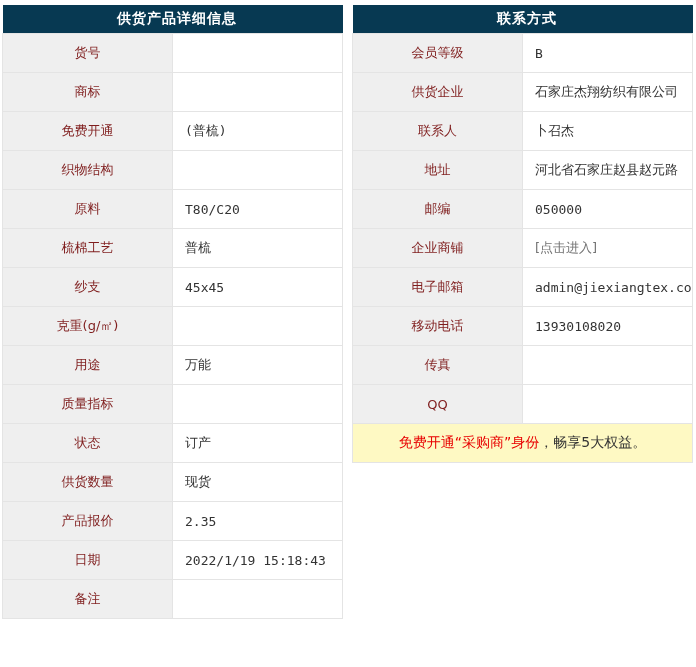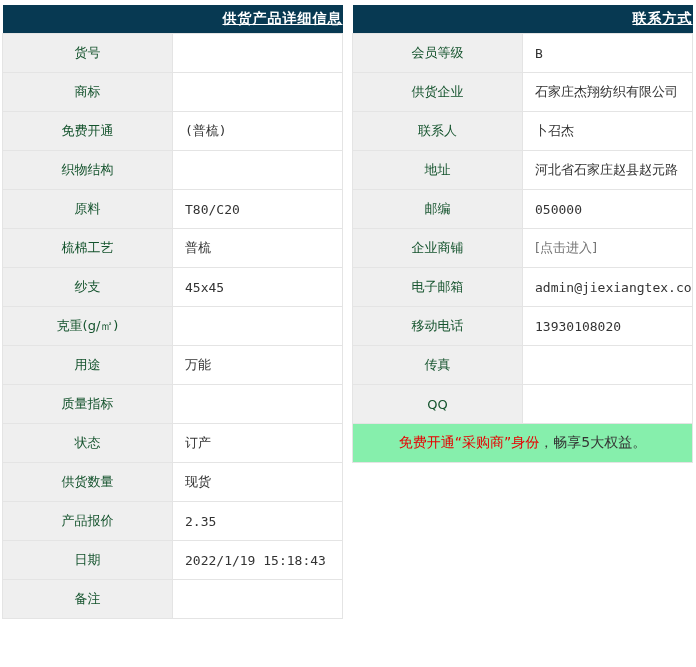--- a/index.html
+++ b/index.html
@@ -20,58 +20,57 @@
   table.info-table {
     width: 341px;
     border-collapse: collapse;
     table-layout: fixed;
   }
   th.table-title {
     background: #073952;
     color: #ffffff;
     font-size: 14px;
     font-weight: bold;
-    text-align: right;
+    text-align: center;
     height: 28px;
     padding: 0 0 0 9px;
     letter-spacing: 1px;
     border: none;
-    text-decoration: underline;
   }
   td {
     height: 36px;
     border: 1px solid #e4e4e4;
     font-size: 13px;
     overflow: hidden;
     white-space: nowrap;
   }
   td.label-cell {
     width: 102px;
     background: #efefef;
     text-align: center;
-    color: #14532d;
+    color: #7f1d1d;
     font-family: "DejaVu Sans", "Liberation Sans", sans-serif;
   }
   td.value-cell {
     background: #ffffff;
     padding-left: 12px;
     color: #333333;
     font-family: "DejaVu Sans Mono", "Liberation Mono", monospace;
   }
   a.enter-link {
     color: #737373;
     text-decoration: none;
     font-family: "DejaVu Sans", "Liberation Sans", sans-serif;
     cursor: pointer;
   }
   td.footer-cell {
     text-align: center;
     font-size: 14px;
     color: #333333;
-    background: #86efac;
+    background: #fef9c3;
     font-family: "DejaVu Sans", "Liberation Sans", sans-serif;
   }
   .footer-red {
     color: #e80000;
     cursor: pointer;
   }
 </style>
 </head>
 <body>
 

